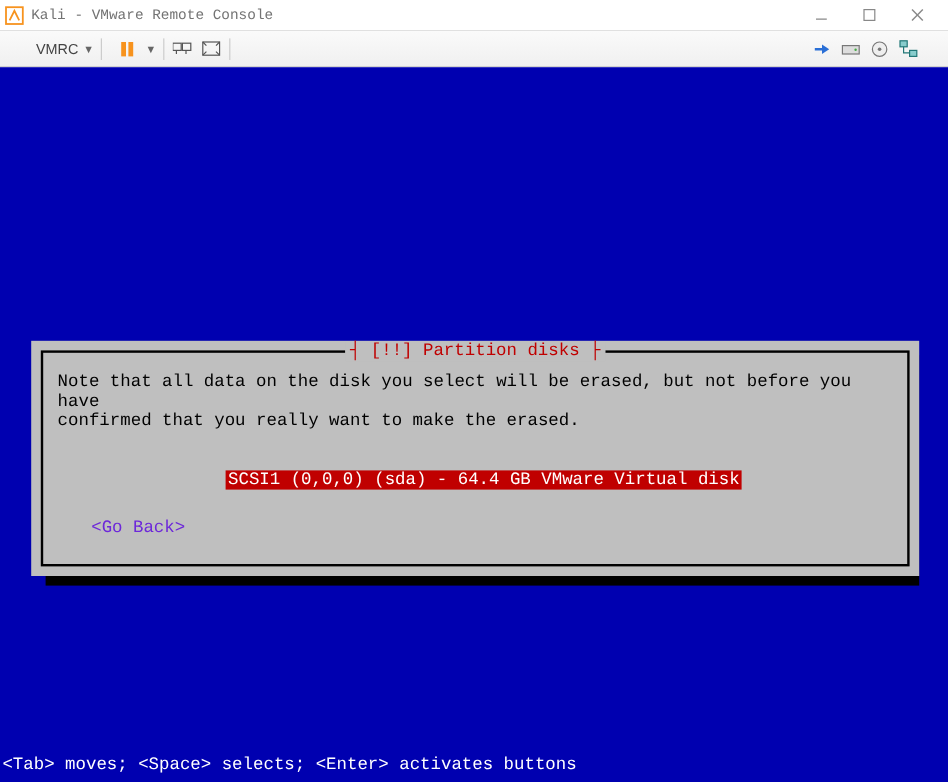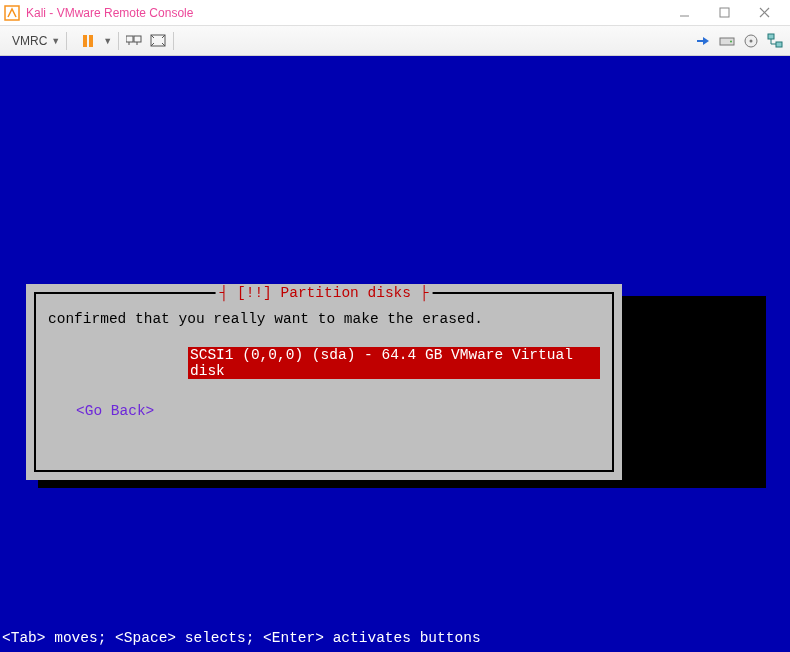--- a/index.html
+++ b/index.html
@@ -20,21 +20,22 @@
     padding: 0 4px;
     border-bottom: 1px solid #e0e0e0;
   }
   .titlebar .app-icon {
     width: 16px; height: 16px;
     margin-right: 6px;
   }
   .titlebar .title {
     flex: 1;
     font-size: 12px;
-    color: #ec4899;
+    color: #737373;
+    font-family: Liberation Mono, monospace;
   }
   .win-controls {
     display: flex;
     gap: 12px;
     padding-right: 8px;
   }
   .win-btn {
     width: 28px; height: 20px;
     display: flex;
     align-items: center;
@@ -42,21 +43,21 @@
     color: #888;
     font-size: 13px;
     cursor: default;
   }
   .toolbar {
     height: 30px;
     background: linear-gradient(#fafafa,#f0f0f0);
     border-bottom: 1px solid #d0d0d0;
     display: flex;
     align-items: center;
-    padding: 0 6px;
+    padding: 0 24px;
   }
   .tb-drop {
     display: flex;
     align-items: center;
     font-size: 12px;
     color: #444;
     padding: 2px 6px;
     border-right: 1px solid #ccc;
     margin-right: 6px;
   }
@@ -99,21 +100,21 @@
     left: 38px;
     top: 240px;
     width: 728px;
     height: 192px;
     background: #000;
   }
   .dialog {
     position: absolute;
     left: 26px;
     top: 228px;
-    width: 596px;
+    width: 740px;
     height: 196px;
     background: #bfbfbf;
     color: #000;
   }
   .dialog-inner {
     position: absolute;
     left: 8px; right: 8px; top: 8px; bottom: 8px;
     border: 2px solid #000;
     padding: 18px 12px 12px 12px;
   }
@@ -128,21 +129,21 @@
     white-space: pre;
   }
   .dialog-text {
     white-space: pre-wrap;
     line-height: 1.1;
   }
   .disk-option {
     background: #c00000;
     color: #fff;
     display: inline-block;
-    margin-top: 19px;
+    margin-top: 32px;
     margin-left: 140px;
     padding: 0 2px;
   }
   .go-back {
     margin-top: 24px;
     margin-left: 28px;
     color: #6d28d9;
     white-space: pre;
   }
   .helpbar {
@@ -243,19 +244,20 @@
         </svg>
     </span>
   </div>
 </div>
 
 <div class="console">
   <div class="dialog-shadow"></div>
   <div class="dialog">
     <div class="dialog-inner">
       <span class="dialog-title">┤ <span>[!!] Partition disks</span> ├</span>
+      <div class="dialog-text">Note that all data on the disk you select will be erased, but not before you have</div>
       <div class="dialog-text">confirmed that you really want to make the erased.</div>
       <div class="disk-option">SCSI1 (0,0,0) (sda) - 64.4 GB VMware Virtual disk</div>
       <div class="go-back">&lt;Go Back&gt;</div>
     </div>
   </div>
   <div class="helpbar">&lt;Tab&gt; moves; &lt;Space&gt; selects; &lt;Enter&gt; activates buttons</div>
 </div>
 
 </body></html>

